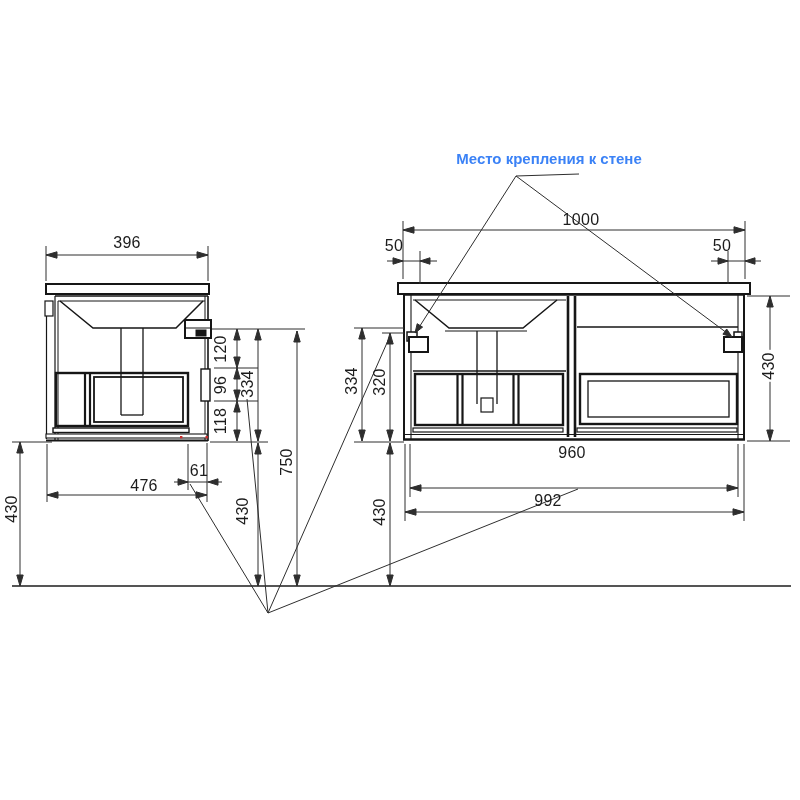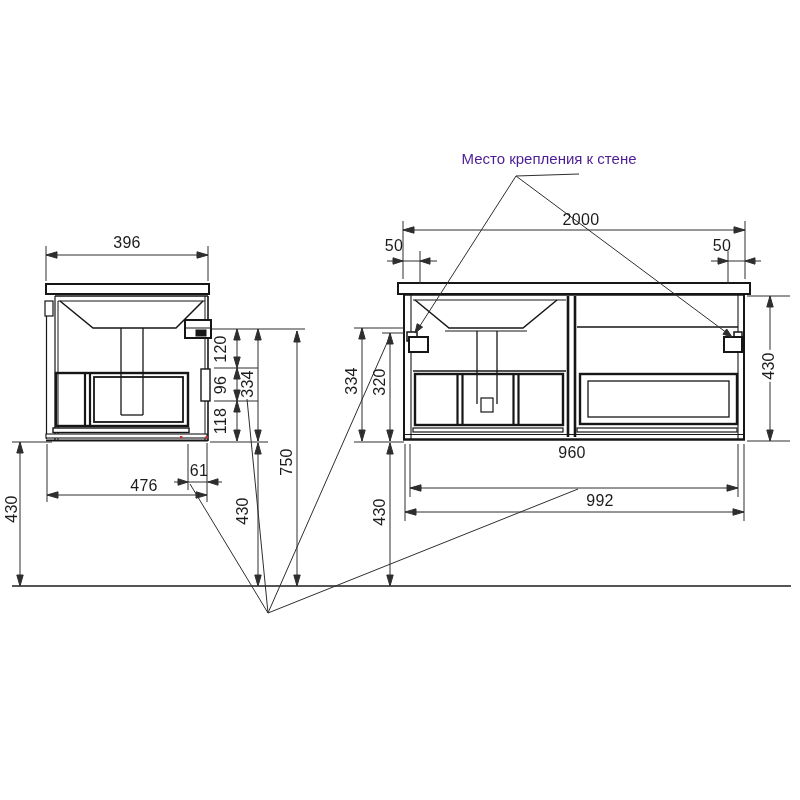--- a/index.html
+++ b/index.html
@@ -3,22 +3,22 @@
 <meta charset="utf-8">
 <style>
   html,body{margin:0;padding:0;background:#ffffff;}
   #canvas{position:relative;width:800px;height:800px;background:#ffffff;overflow:hidden;
           font-family:"Liberation Sans", sans-serif;}
   #drawing{position:absolute;left:0;top:0;}
   .dim{position:absolute;font-size:16px;color:#1c1c1c;white-space:nowrap;
        transform:translate(-50%,-50%);line-height:1;letter-spacing:.3px;}
   .dim.rot{transform:translate(-50%,-50%) rotate(-90deg);}
   .dim.masked{background:#ffffff;padding:1px 2px;}
-  .note{position:absolute;font-size:15px;color:#4c1d95;white-space:nowrap;
-        transform:translate(-50%,-50%);line-height:1.1;}
+  .note{position:absolute;font-size:15px;color:#3b82f6;white-space:nowrap;
+        transform:translate(-50%,-50%);line-height:1.1;font-weight:bold;}
 </style>
 </head>
 <body>
 
 <div id="canvas">
 
 <svg id="drawing" width="800" height="800" viewBox="0 0 800 800">
 
   <g stroke="#161616" fill="none">
 
@@ -242,25 +242,25 @@
 <div class="dim rot" style="left:221px;top:349px;">120</div>
 <div class="dim rot" style="left:221px;top:385px;">96</div>
 <div class="dim rot" style="left:221px;top:421px;">118</div>
 <div class="dim rot" style="left:248px;top:384px;">334</div>
 <div class="dim rot" style="left:287px;top:462px;">750</div>
 <div class="dim rot" style="left:12px;top:509px;">430</div>
 <div class="dim rot" style="left:243px;top:511px;">430</div>
 <div class="dim" style="left:144px;top:486px;">476</div>
 <div class="dim" style="left:199px;top:471px;">61</div>
 
-<div class="dim" style="left:581px;top:220px;">2000</div>
+<div class="dim" style="left:581px;top:220px;">1000</div>
 <div class="dim" style="left:394px;top:246px;">50</div>
 <div class="dim" style="left:722px;top:246px;">50</div>
 <div class="dim rot masked" style="left:769px;top:366px;">430</div>
 <div class="dim rot" style="left:352px;top:381px;">334</div>
 <div class="dim rot" style="left:380px;top:382px;">320</div>
 <div class="dim rot" style="left:380px;top:512px;">430</div>
 <div class="dim" style="left:572px;top:453px;text-align:center;">960</div>
-<div class="dim" style="left:600px;top:501px;">992</div>
+<div class="dim" style="left:548px;top:501px;">992</div>
 
 <div class="note" style="left:549px;top:159px;">Место крепления к стене</div>
 
 </div>
 
 </body></html>

